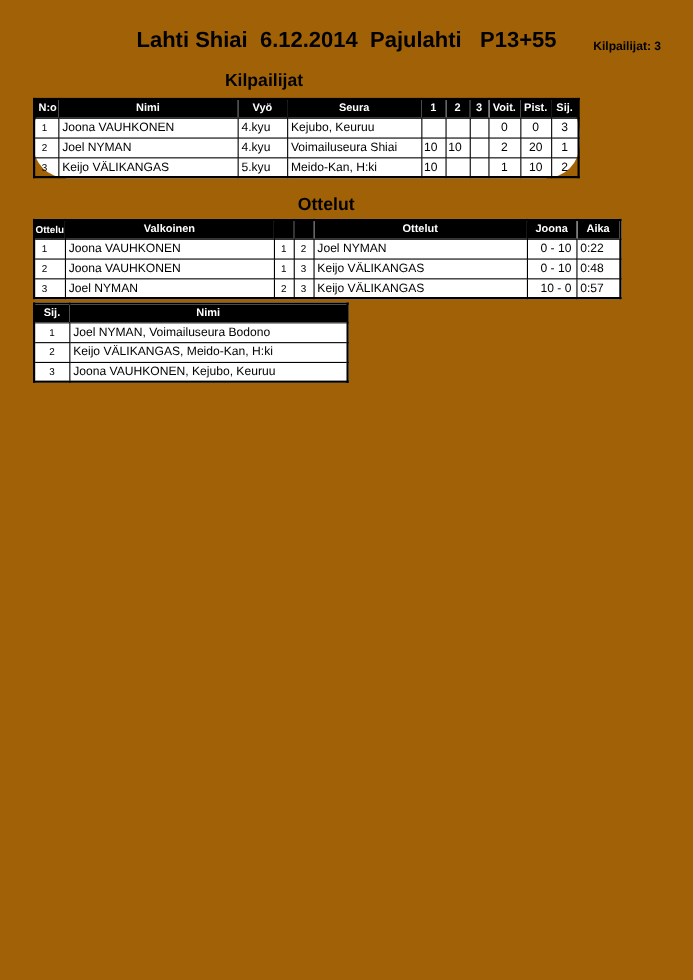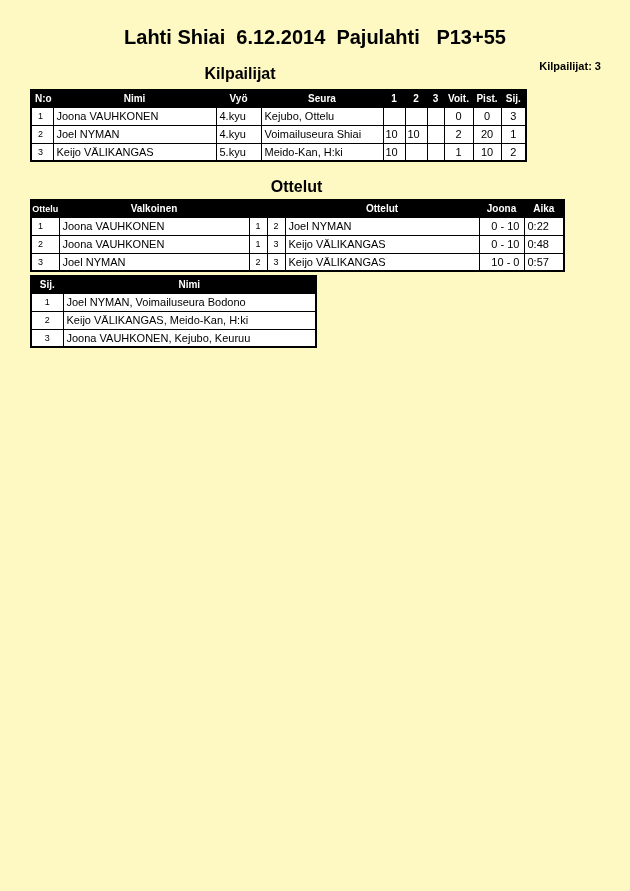--- a/index.html
+++ b/index.html
@@ -1,39 +1,39 @@
 <!DOCTYPE html>
 <html><head>
 <meta charset="utf-8">
 <style>
   * { box-sizing: border-box; }
   html, body { margin: 0; padding: 0; }
   body {
     width: 630px; height: 891px; background: #ffffff; color: #000;
     font-family: "Liberation Sans", "DejaVu Sans", sans-serif;
   }
-  .page { position: relative; width: 630px; height: 891px; overflow: hidden; background: #fef9c3; }
+  .page { position: relative; width: 630px; height: 891px; overflow: hidden; background: #a16207; }
 
   .title {
     padding-top: 27px; margin: 0; text-align: center;
     font-size: 20px; font-weight: bold; line-height: 21px; white-space: pre;
   }
   .count {
-    position: absolute; top: 60px; right: 29px;
+    position: absolute; top: 36px; right: 29px;
     font-size: 11px; font-weight: bold;
   }
   .sec-heading {
     font-size: 16px; font-weight: bold; text-align: center; line-height: 13px;
   }
   .h1k { margin: 19px 0 0 30px; width: 420px; }
   .h2o { margin: 18px 0 0 30px; width: 533px; }
   .h3t { margin: 19px 0 0 30px; width: 285px; }
 
   table { border-collapse: collapse; table-layout: fixed; border: 2px solid #000; background: #fff; }
-  .t1 { margin: 9px 0 0 30px; width: 495px; }
+  .t1 { margin: 9px 0 0 30px; width: 495px; border-radius: 31px; }
   .t2 { margin: 6px 0 0 30px; width: 533px; }
   .t3 { margin: 3px 0 0 30px; width: 285px; }
 
   th {
     background: #000; color: #fff; border: 1px solid #000;
     font-size: 10px; font-weight: bold; height: 17px;
     padding: 1px 2px; text-align: center; vertical-align: middle;
     overflow: hidden; white-space: nowrap;
   }
   td {
@@ -83,21 +83,21 @@
         <th>Voit.</th>
         <th>Pist.</th>
         <th>Sij.</th>
       </tr>
     </thead>
     <tbody>
       <tr>
         <td class="sm">1</td>
         <td>Joona VAUHKONEN</td>
         <td>4.kyu</td>
-        <td>Kejubo, Ottelu</td>
+        <td>Kejubo, Keuruu</td>
         <td class="pts"></td>
         <td class="pts"></td>
         <td class="pts"></td>
         <td class="center">0</td>
         <td class="center">0</td>
         <td class="center">3</td>
       </tr>
       <tr>
         <td class="sm">2</td>
         <td>Joel NYMAN</td>

